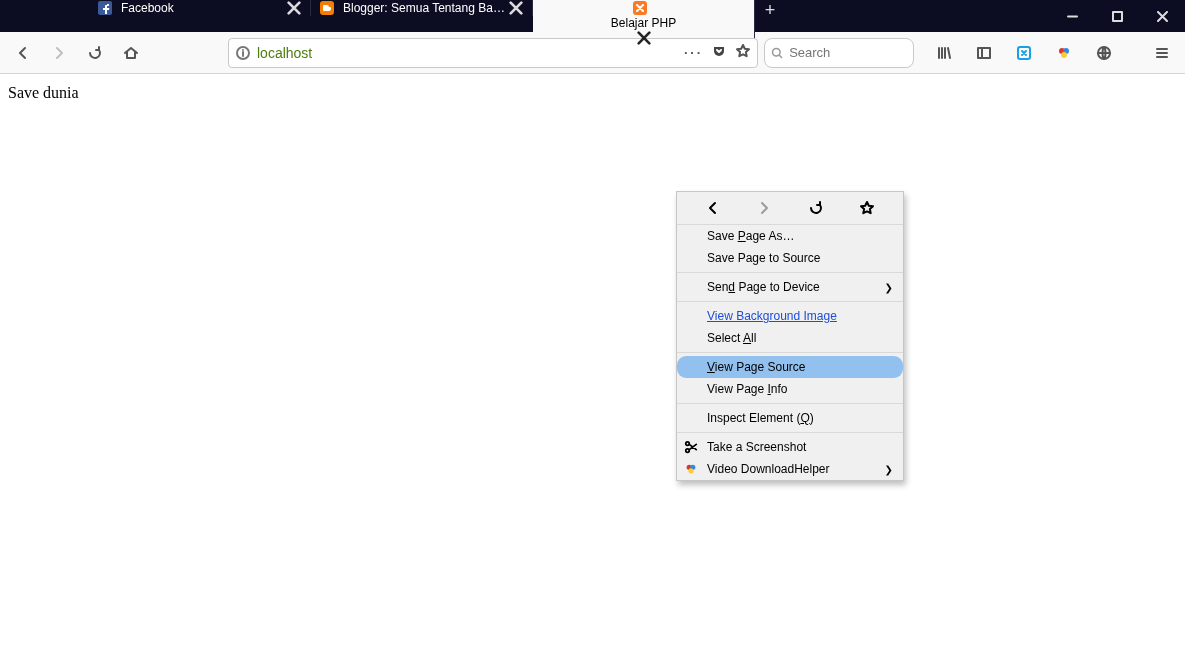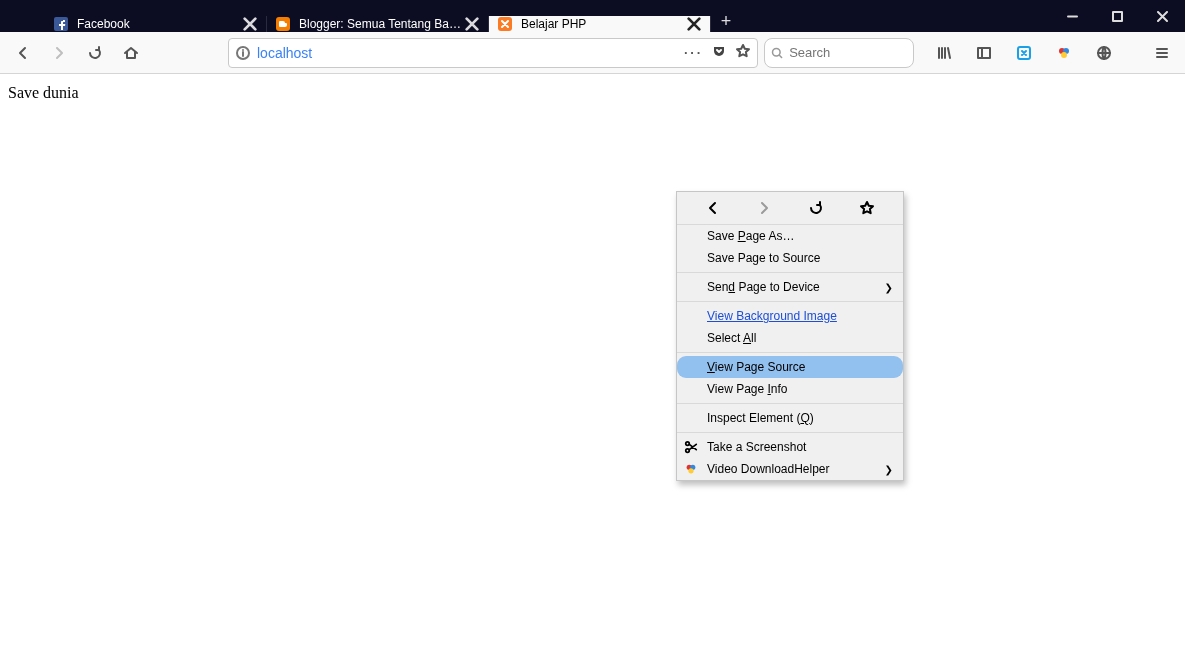--- a/index.html
+++ b/index.html
@@ -1,35 +1,35 @@
 <!DOCTYPE html>
 <html><head>
 <meta charset="utf-8">
 <style>
 * { box-sizing: border-box; margin: 0; padding: 0; }
 body { font-family: "Segoe UI", Arial, sans-serif; font-size: 13px; background: #fff; width: 1185px; height: 652px; overflow: hidden; position: relative; }
 .titlebar { height: 32px; background: #0c0c23; display: flex; align-items: stretch; color: #fff; }
-.tab-strip { display: flex; flex: 1; align-items: flex-end; padding-left: 45px; }
+.tab-strip { display: flex; flex: 1; align-items: flex-start; padding-left: 45px; margin-left: 44px; }
 .tab { display: flex; align-items: center; min-width: 0; width: 222px; padding: 0 8px; border-right: 1px solid #2a2a40; cursor: default; }
-.tab.active { background: #f9f9fa; color: #000; }
+.tab.active { background: #f9f9fa; color: #000; flex-direction: column; }
 .tab .favicon { width: 16px; height: 16px; margin-right: 8px; flex-shrink: 0; display: inline-flex; align-items: center; justify-content: center; }
 .tab .label { flex: 1; white-space: nowrap; overflow: hidden; text-overflow: ellipsis; font-size: 12px; }
 .tab .close { width: 16px; height: 16px; flex-shrink: 0; display: flex; align-items: center; justify-content: center; opacity: .85; }
 .tabs-after { display: flex; align-items: center; }
 .new-tab { width: 30px; display: flex; align-items: center; justify-content: center; font-size: 18px; color: #ddd; }
 .window-controls { display: flex; align-items: center; margin-left: auto; }
 .winbtn { width: 45px; height: 32px; display: flex; align-items: center; justify-content: center; color: #ddd; }
 .winbtn svg { width: 11px; height: 11px; }
 .navbar { height: 42px; background: #f9f9fa; border-bottom: 1px solid #d5d5d5; display: flex; align-items: center; padding: 0 8px; gap: 6px; }
 .nav-icon { width: 30px; height: 30px; display: flex; align-items: center; justify-content: center; color: #555; border-radius: 4px; }
 .nav-icon.disabled { opacity: .35; }
 .nav-icon svg { width: 16px; height: 16px; }
 .urlbar { flex: 0 0 530px; height: 30px; border: 1px solid #c9c9c9; border-radius: 4px; background: #fff; display: flex; align-items: center; padding: 0 6px; gap: 6px; }
 .urlbar .identity { width: 16px; height: 16px; color: #777; display: flex; align-items: center; justify-content: center; }
-.urlbar input { flex: 1; border: none; outline: none; font-size: 14px; color: #3b82f6; }
+.urlbar input { flex: 1; border: none; outline: none; font-size: 14px; color: #4d7c0f; }
 .urlbar .right-icons { display: flex; align-items: center; gap: 8px; color: #555; }
 .searchbar { flex: 0 0 150px; height: 30px; border: 1px solid #c9c9c9; border-radius: 8px; background: #fff; display: flex; align-items: center; padding: 0 6px; gap: 6px; }
 .searchbar svg { width: 14px; height: 14px; color: #999; }
 .searchbar input { border: none; outline: none; font-size: 13px; color: #999; width: 100%; }
 .nav-right { display: flex; align-items: center; gap: 10px; margin-left: auto; }
 .content { padding: 10px 8px; font-family: "Times New Roman", serif; font-size: 16px; }
 .context-menu { position: absolute; left: 676px; top: 191px; width: 228px; background: #f0f0f0; border: 1px solid #c6c6c6; box-shadow: 2px 4px 6px rgba(0,0,0,.25); font-size: 12px; }
 .cm-nav { display: flex; justify-content: space-around; padding: 6px 10px; border-bottom: 1px solid #d9d9d9; }
 .cm-nav div { width: 20px; height: 20px; display: flex; align-items: center; justify-content: center; }
 .cm-item { display: flex; align-items: center; padding: 4px 10px 4px 30px; position: relative; cursor: default; }

